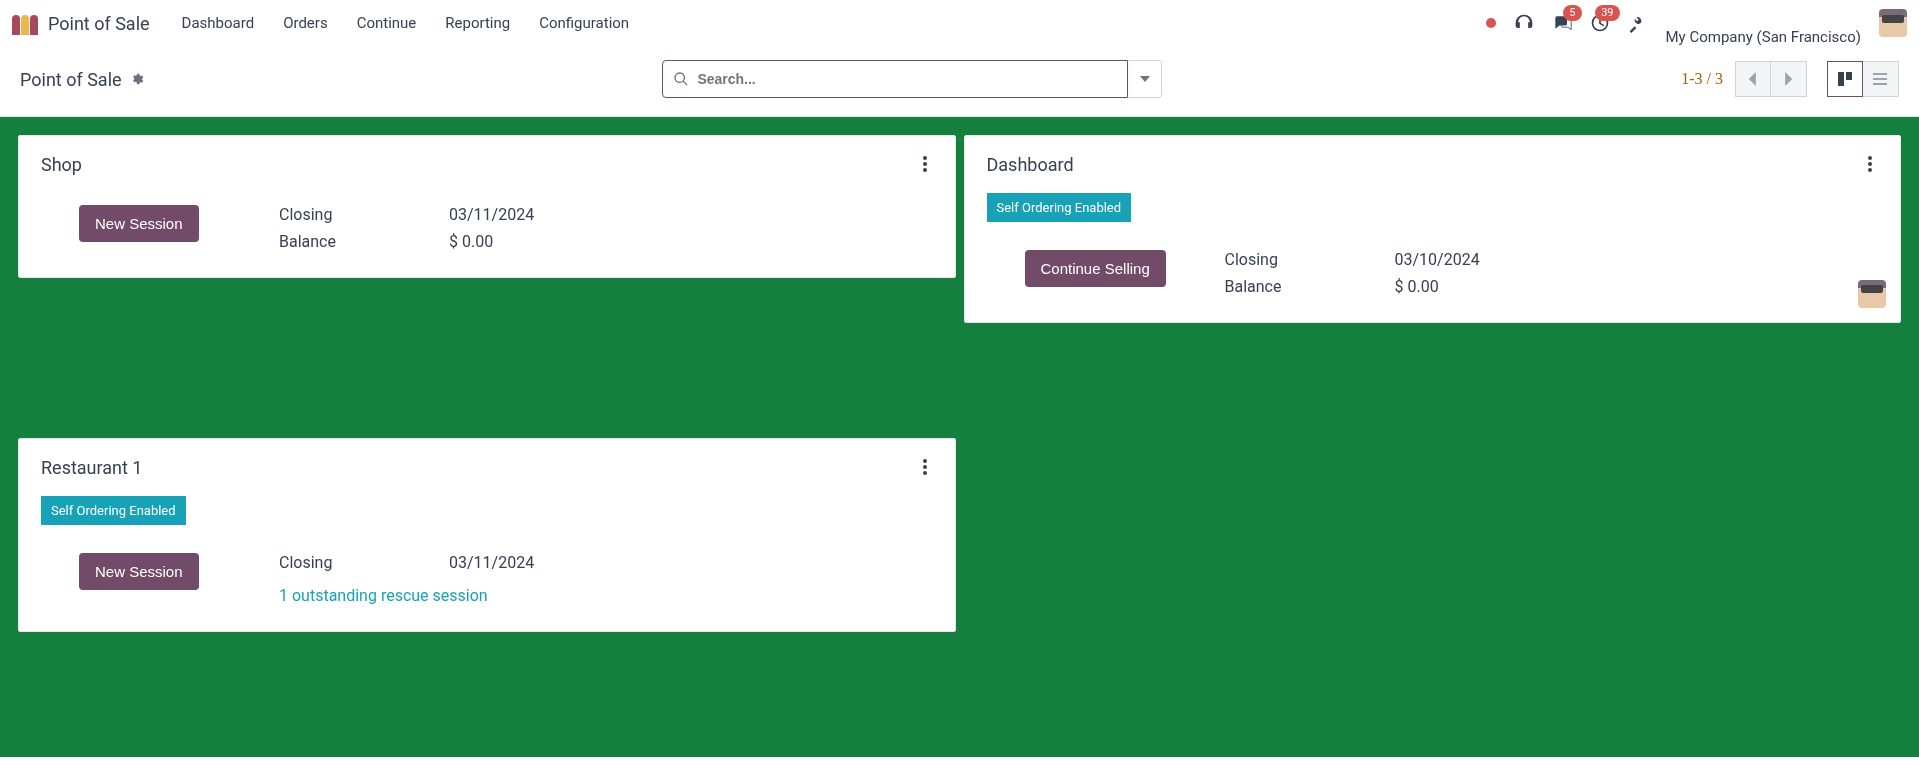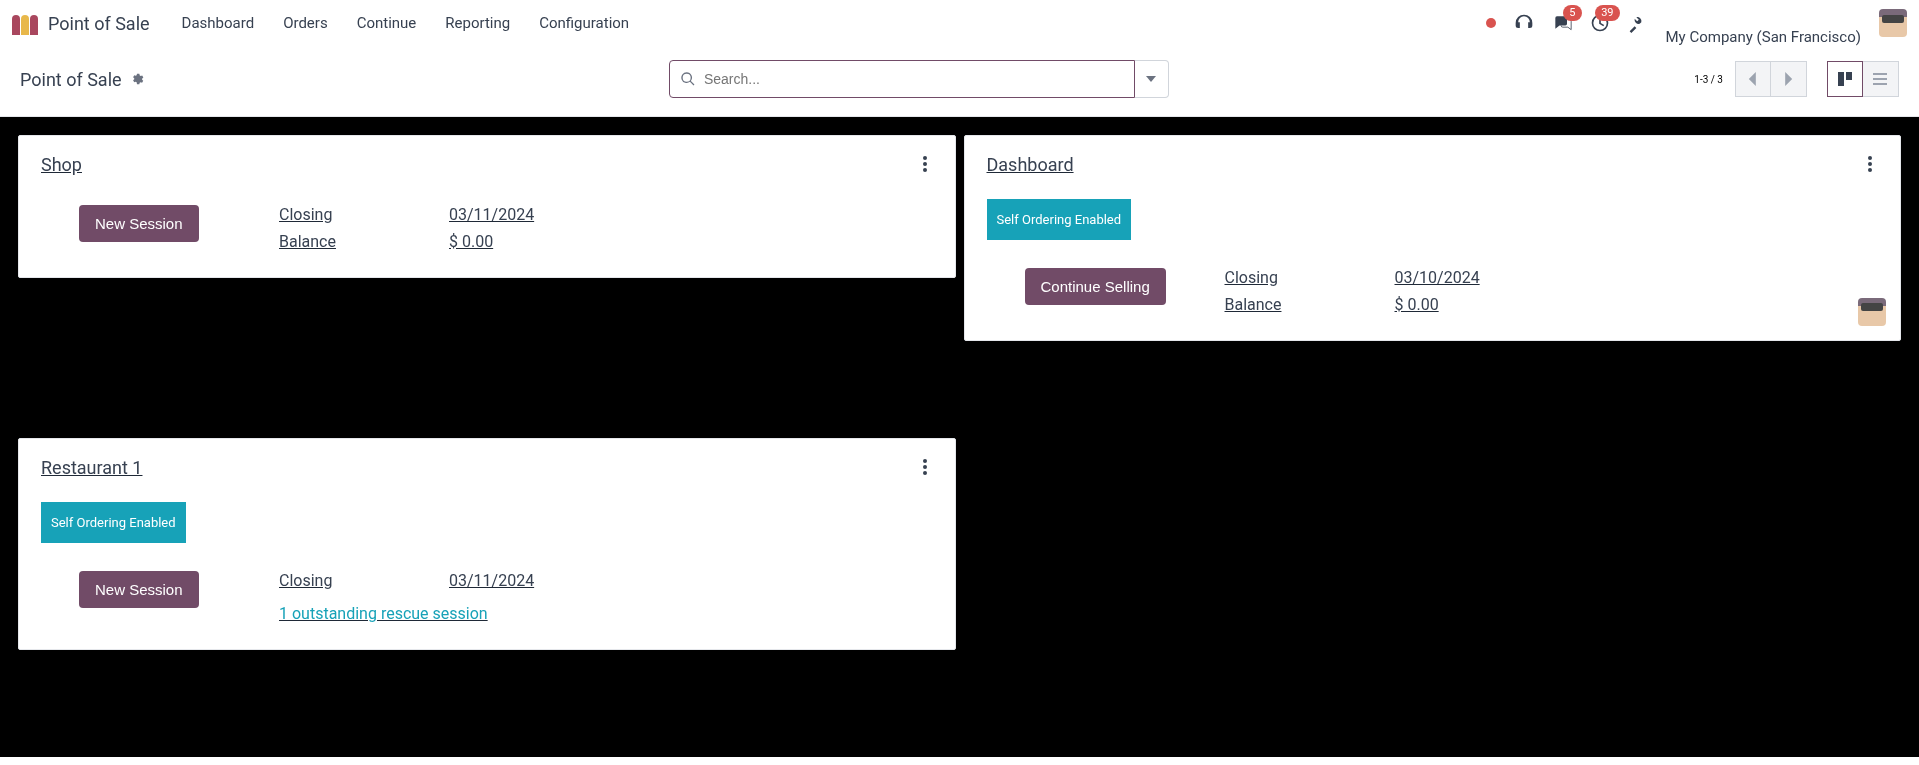--- a/index.html
+++ b/index.html
@@ -26,44 +26,44 @@
 .avatar::after { content: ""; position: absolute; top: 6px; left: 3px; width: 22px; height: 8px; background: #444; border-radius: 2px; }
 
 
 .control-bar { display: flex; align-items: center; padding: 14px 20px 18px; }
 .breadcrumb { font-size: 18px; color: #374151; display: flex; align-items: center; gap: 8px; }
 .gear { cursor: pointer; }
 .gear svg { width: 14px; height: 14px; fill: #6b7280; }
 .search-wrap { margin: 0 auto; width: 500px; display: flex; }
 .search-box { flex: 1; display: flex; align-items: center; border: 1px solid #714b67; border-radius: 4px 0 0 4px; padding: 0 10px; height: 38px; }
 .search-box svg { width: 16px; height: 16px; fill: #6b7280; margin-right: 8px; }
-.search-box input { border: none; outline: none; flex: 1; font-size: 14px; height: 100%; }
+.search-box input { border: none; outline: none; flex: 1; font-size: 14px; height: 100%; font-weight: bold; }
 .search-dd { width: 34px; border: 1px solid #d1d5db; border-left: none; border-radius: 0 4px 4px 0; display: flex; align-items: center; justify-content: center; cursor: pointer; }
 .search-dd svg { width: 10px; height: 10px; fill: #6b7280; }
 .pager-wrap { display: flex; align-items: center; gap: 12px; }
-.pager-text { font-size: 10px; color: #000000; }
+.pager-text { font-size: 16px; color: #a16207; font-family: Liberation Serif, serif; }
 .pager-btns { display: flex; }
 .sq-btn { width: 36px; height: 36px; border: 1px solid #d1d5db; background: #f3f4f6; display: flex; align-items: center; justify-content: center; cursor: pointer; }
 .sq-btn + .sq-btn { border-left: none; }
 .sq-btn svg { width: 14px; height: 14px; fill: #9ca3af; }
 .view-btns { display: flex; margin-left: 8px; }
 .view-btns .sq-btn.active { border-color: #714b67; background: #fff; }
 .view-btns .sq-btn.active svg { fill: #374151; }
 
 
 .divider { border-top: 1px solid #e5e7eb; }
 
 
-.kanban { padding: 18px; display: grid; grid-template-columns: 1fr 1fr; gap: 8px; align-items: start; background: #000000; min-height: 640px; text-decoration: underline; }
+.kanban { padding: 18px; display: grid; grid-template-columns: 1fr 1fr; gap: 8px; align-items: start; background: #15803d; min-height: 640px; }
 .card { background: #fff; border: 1px solid #e5e7eb; border-radius: 2px; padding: 18px 22px 26px; position: relative; }
 .card-head { display: flex; justify-content: space-between; align-items: flex-start; }
 .card-title { font-size: 18px; color: #374151; }
 .kebab { cursor: pointer; padding: 2px 6px; }
 .kebab svg { width: 4px; height: 16px; fill: #374151; }
-.tag { display: inline-block; background: #17a2b8; color: #fff; font-size: 13px; padding: 13px 10px; margin-top: 24px; }
+.tag { display: inline-block; background: #17a2b8; color: #fff; font-size: 13px; padding: 7px 10px; margin-top: 18px; }
 .card-body { display: flex; margin-top: 28px; gap: 40px; }
 .action-col { width: 160px; margin-left: 38px; }
 .action-btn { background: #714b67; color: #fff; border: none; padding: 10px 16px; font-size: 15px; border-radius: 4px; cursor: pointer; }
 .info-col { flex: 1; display: grid; grid-template-columns: 170px 1fr; row-gap: 8px; font-size: 16px; color: #374151; }
 .link-text { color: #17a2b8; cursor: pointer; grid-column: 1 / span 2; margin-top: 6px; }
 .card-avatar { position: absolute; right: 14px; bottom: 14px; width: 28px; height: 28px; border-radius: 4px; background: #7a6a7a; overflow: hidden; }
 .card-avatar::after { content: ""; position: absolute; top: 5px; left: 3px; width: 22px; height: 8px; background: #444; border-radius: 2px; }
 .card-avatar-face { width: 100%; height: 100%; background: linear-gradient(#7a6a7a 0 30%, #e8c8a8 30% 100%); }
 </style>
 </head>

